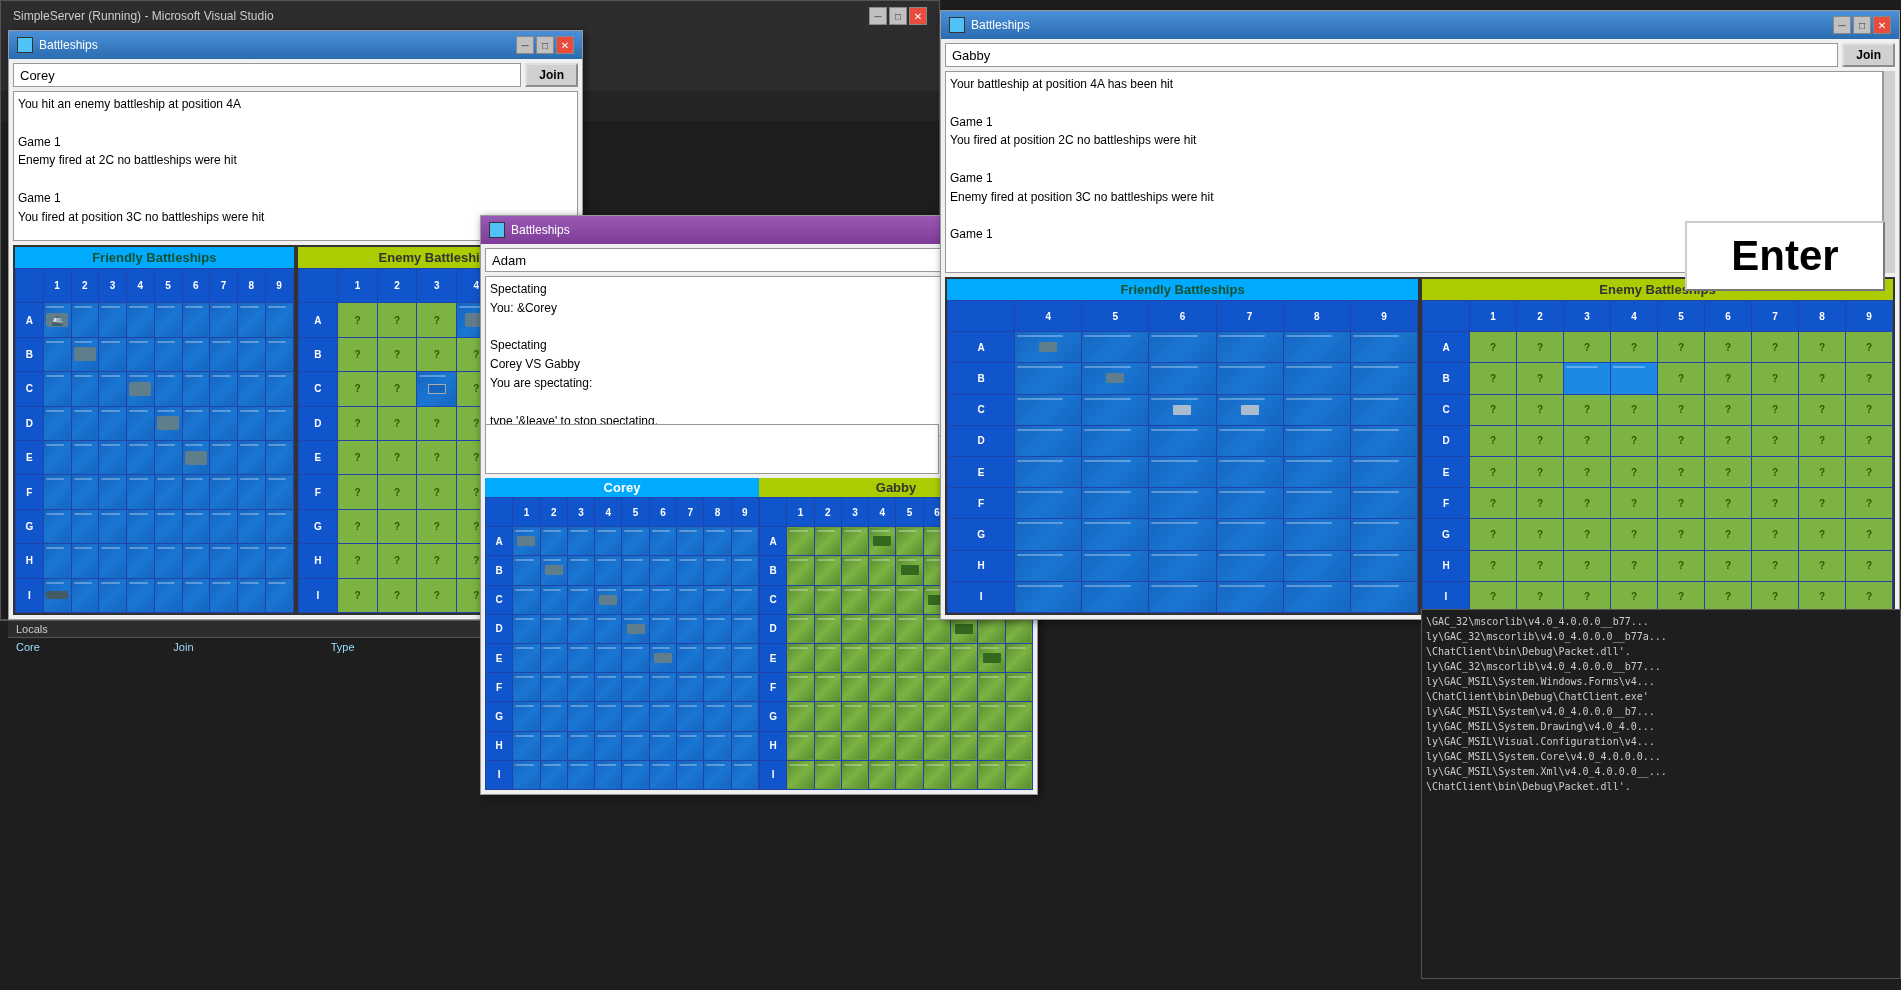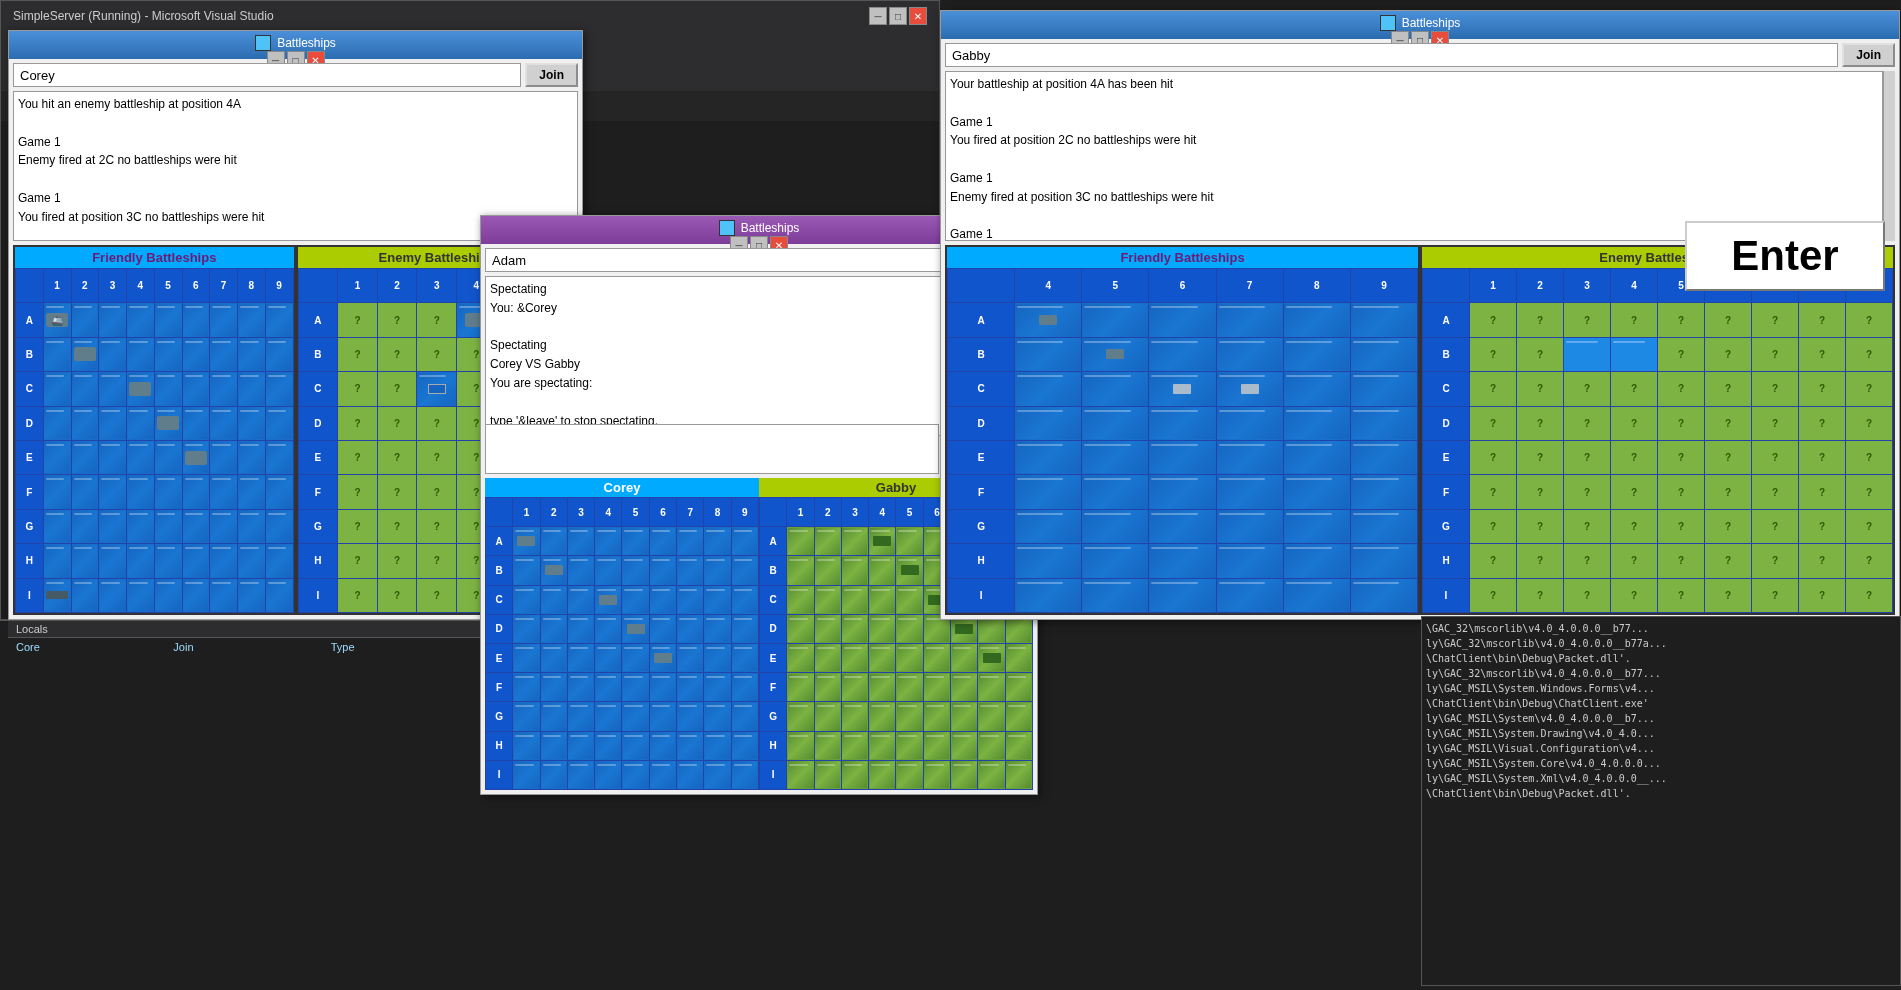--- a/index.html
+++ b/index.html
@@ -25,21 +25,20 @@
 
     .title-bar {
       background: linear-gradient(to bottom, #4a90d9, #2b6cb0);
       color: white;
       padding: 4px 8px;
       display: flex;
       align-items: center;
       justify-content: space-between;
       height: 28px;
       flex-shrink: 0;
-      flex-direction: column;
     }
     .title-bar.purple {
       background: linear-gradient(to bottom, #9b59b6, #7d3c98);
     }
     .title-bar-left {
       display: flex;
       align-items: center;
       gap: 6px;
       font-size: 12px;
       font-weight: normal;
@@ -125,21 +124,21 @@
       display: flex;
       flex-direction: column;
       border: 2px solid #333;
     }
 
     .grid-header {
       text-align: center;
       font-weight: bold;
       font-size: 13px;
       padding: 3px;
-      color: #701a75;
+      color: #14532d;
     }
     .grid-header.friendly { background: #00aaff; }
     .grid-header.enemy { background: #aacc00; color: #333; }
 
     .grid-table {
       border-collapse: collapse;
       width: 100%;
       flex: 1;
     }
     .grid-table td, .grid-table th {
@@ -920,21 +919,21 @@
       <div class="title-btn">─</div>
       <div class="title-btn">□</div>
       <div class="title-btn close">✕</div>
     </div>
   </div>
   <div class="window-content">
     <div class="input-row">
       <input type="text" class="name-input" value="Gabby" style="">
       <button class="join-btn">Join</button>
     </div>
-    <div style="display:flex; height:170px; flex:none;">
+    <div style="display:flex; height:202px; flex:none;">
       <div class="message-area" style="flex:1;">
         <p>Your battleship at position 4A has been hit</p>
         <p>&nbsp;</p>
         <p>Game 1</p>
         <p>You fired at position 2C no battleships were hit</p>
         <p>&nbsp;</p>
         <p>Game 1</p>
         <p>Enemy fired at position 3C no battleships were hit</p>
         <p>&nbsp;</p>
         <p>Game 1</p>
@@ -1190,21 +1189,21 @@
   <div class="locals-header">
     <span>Locals</span>
   </div>
   <div class="locals-cols">
     <div class="locals-col" style="flex:1;">Core</div>
     <div class="locals-col" style="flex:1;">Join</div>
     <div class="locals-col" style="flex:1;">Type</div>
   </div>
 </div>
 
-<div class="output-panel" style="right:0;bottom:4px;width:480px;height:370px;overflow-y:auto;">
+<div class="output-panel" style="right:0;bottom:11px;width:480px;height:370px;overflow-y:auto;">
   <div style="color:#ccc; font-size:10px; line-height:1.5;">
     <div>\GAC_32\mscorlib\v4.0_4.0.0.0__b77...</div>
     <div>ly\GAC_32\mscorlib\v4.0_4.0.0.0__b77a...</div>
     <div>\ChatClient\bin\Debug\Packet.dll'.</div>
     <div>ly\GAC_32\mscorlib\v4.0_4.0.0.0__b77...</div>
     <div>ly\GAC_MSIL\System.Windows.Forms\v4...</div>
     <div>\ChatClient\bin\Debug\ChatClient.exe'</div>
     <div>ly\GAC_MSIL\System\v4.0_4.0.0.0__b7...</div>
     <div>ly\GAC_MSIL\System.Drawing\v4.0_4.0...</div>
     <div>ly\GAC_MSIL\Visual.Configuration\v4...</div>

